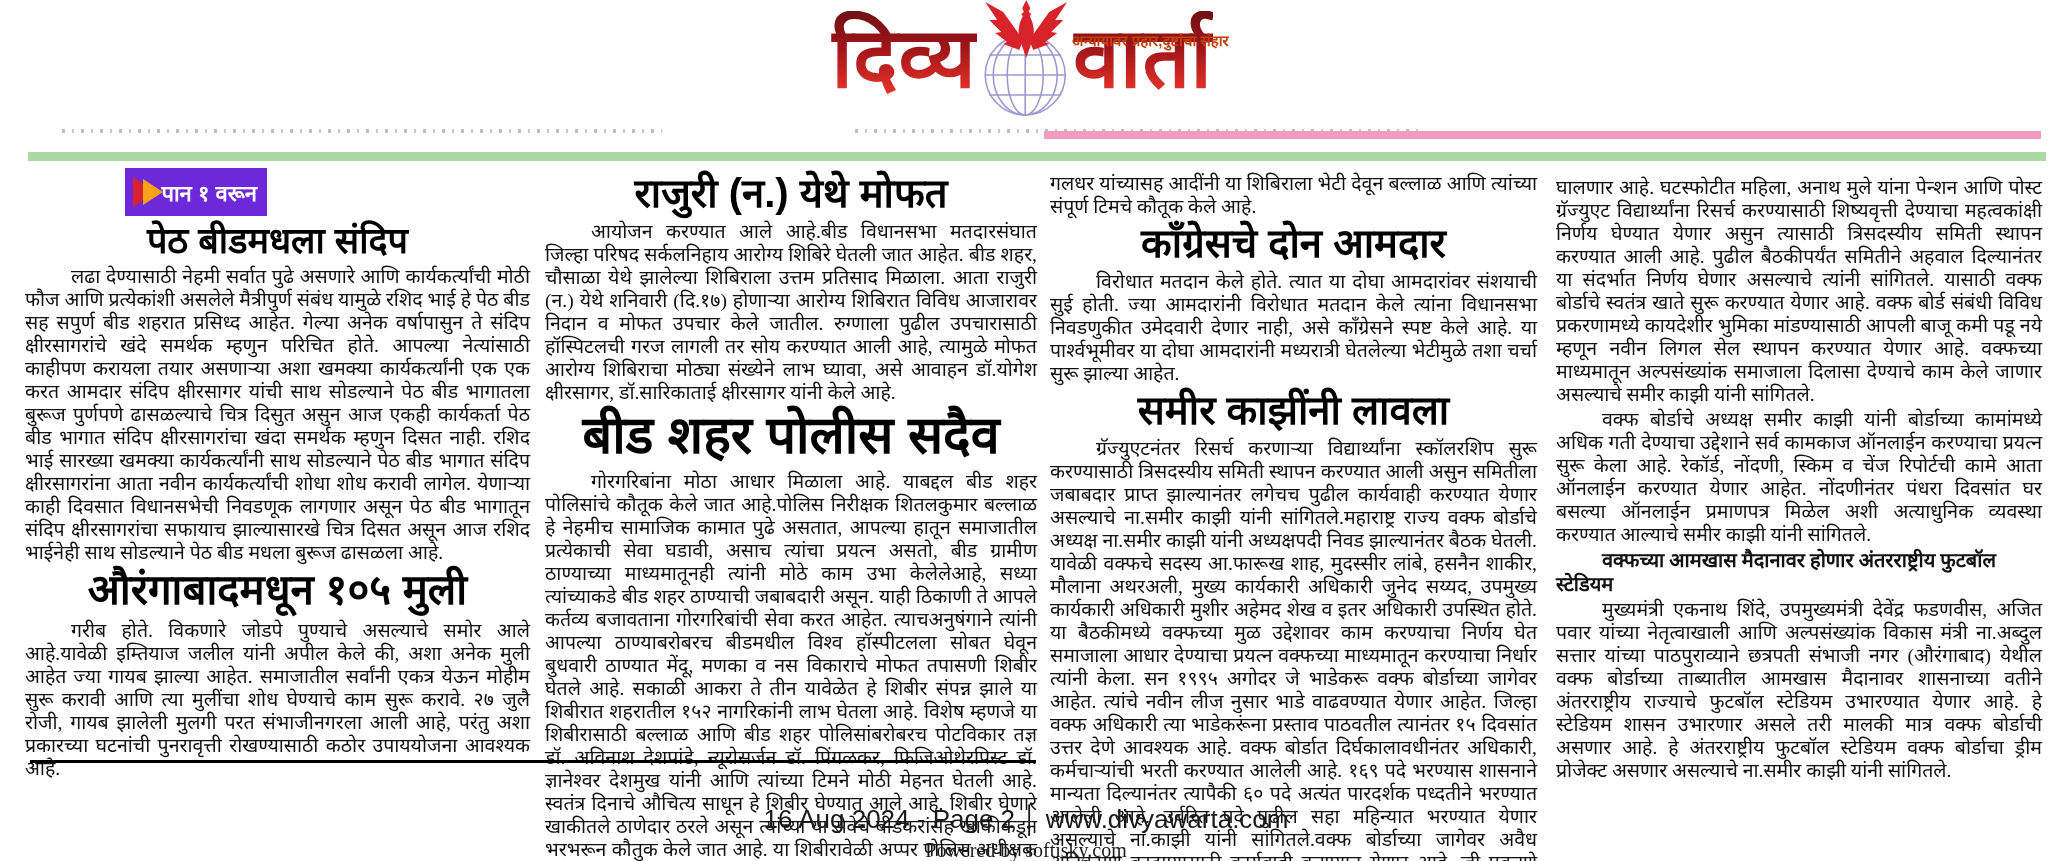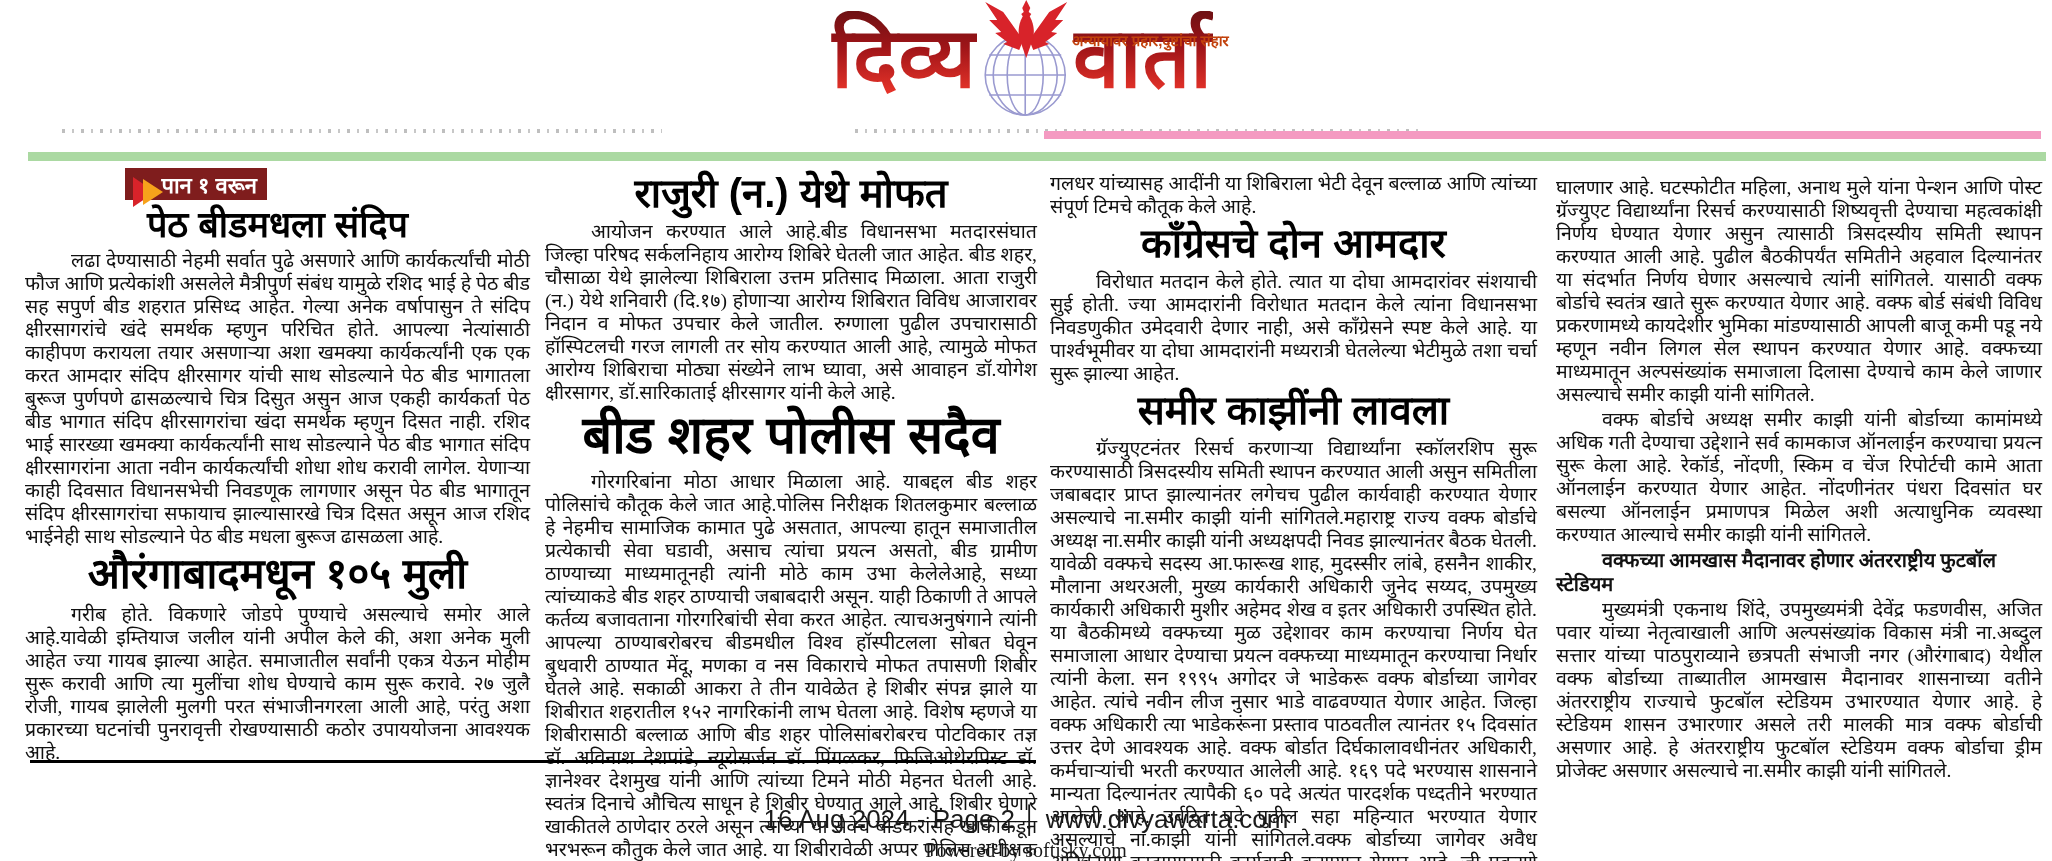--- a/index.html
+++ b/index.html
@@ -66,22 +66,22 @@
   .h-36{font-size:36px;}
   .h-40{font-size:40px;}
   .h-42{font-size:42px;}
   .h-44{font-size:52px;}
   .subhead{
     font-size:20px;font-weight:bold;text-align:left;
     text-indent:46px;margin:2px 0;line-height:1.2;
   }
   
   .jump-box{
-    position:relative;width:142px;height:32px;margin:2px 0 4px 100px;
-    background:#7f1d1d;display:flex;align-items:center;justify-content:flex-end;
+    position:relative;width:142px;height:48px;margin:2px 0 4px 100px;
+    background:#6d28d9;display:flex;align-items:center;justify-content:flex-end;
     padding:0 10px 0 0;box-sizing:border-box;
   }
   .jump-label{
     font-family:"Liberation Sans","DejaVu Sans",sans-serif;
     font-weight:bold;font-size:22px;color:#ffffff;white-space:nowrap;
   }
   .jump-arrow{position:absolute;left:8px;top:9px;width:40px;height:30px;}
   .jump-arrow .tri{position:absolute;width:0;height:0;border-style:solid;}
   .tri.red{left:0;top:0;border-width:15px 0 15px 22px;border-color:transparent transparent transparent #d8232a;}
   .tri.orange{left:10px;top:2px;border-width:13px 0 13px 20px;border-color:transparent transparent transparent #f7a21b;}

